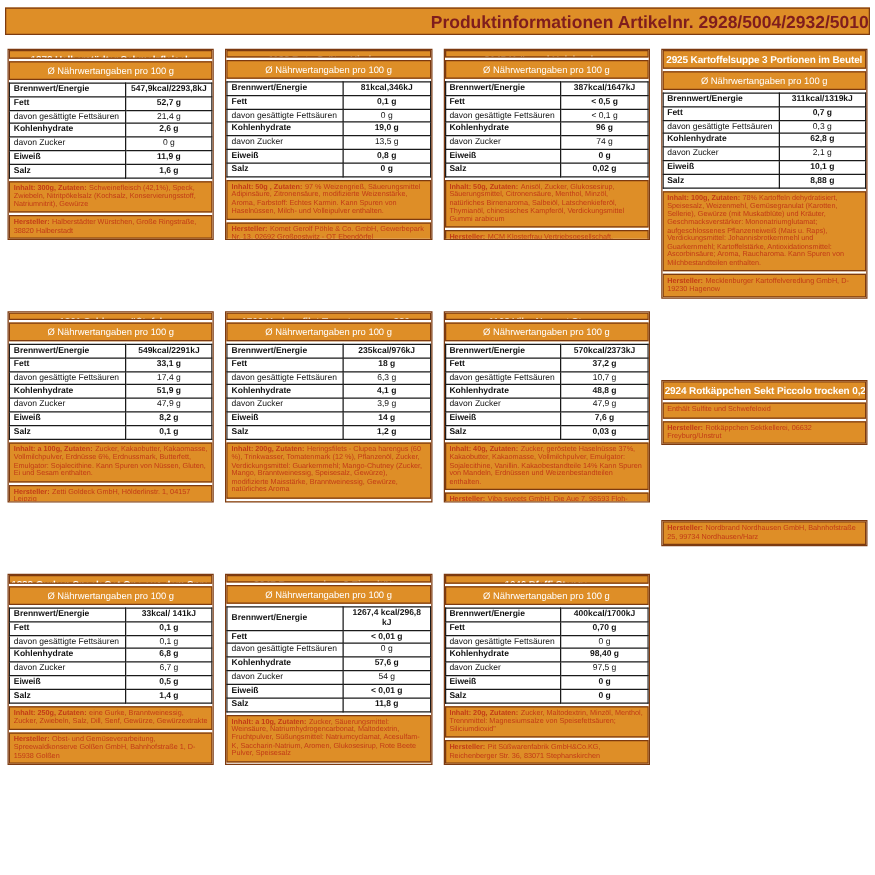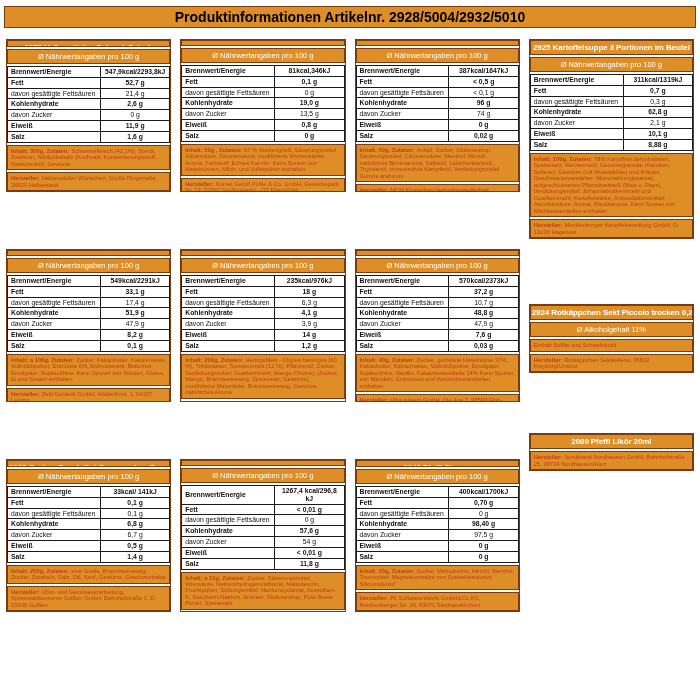--- a/index.html
+++ b/index.html
@@ -1,21 +1,21 @@
 <!DOCTYPE html>
 <html><head>
 <meta charset="utf-8">
 <style>
   html,body{margin:0;padding:0;background:#ffffff;}
   body{width:700px;height:700px;overflow:hidden;font-family:"Liberation Sans",sans-serif;}
   .page{box-sizing:border-box;width:700px;height:700px;padding:6px 4px;}
   .banner{
-    background:#DE8E27;border:1px solid #7C3A10;color:#000000;
-    font-weight:bold;font-size:14px;text-align:center;
-    padding:2px 12px;margin:0 0 11px 0;
+    background:#DE8E27;border:1px solid #7C3A10;color:#7f1d1d;
+    font-weight:bold;font-size:14px;text-align:right;
+    padding:2px 0;margin:0 0 11px 0;
   }
   .grid{display:flex;gap:9px;padding:0 2px;align-items:flex-start;}
   .col{flex:1;display:flex;flex-direction:column;min-width:0;gap:48px;}
   .card{
     box-sizing:border-box;border:1px solid #7C3A10;background:#fff;
     display:flex;flex-direction:column;height:153px;margin-bottom:9px;
     overflow:hidden;
   }
   .card.h-tall{height:auto;min-height:172px;margin-bottom:17px;}
   .card.simple{height:auto;margin-bottom:12px;}
@@ -477,28 +477,26 @@
     <div class="sec txt redtext">
       <span class="lbl">Inhalt: 100g, Zutaten:</span><span>78% Kartoffeln dehydratisiert, Speisesalz, Weizenmehl, Gemüsegranulat (Karotten, Sellerie), Gewürze (mit Muskatblüte) und Kräuter, Geschmacksverstärker: Mononatriumglutamat; aufgeschlossenes Pflanzeneiweiß (Mais u. Raps), Verdickungsmittel: Johannisbrotkernmehl und Guarkernmehl; Kartoffelstärke, Antioxidationsmittel: Ascorbinsäure; Aroma, Raucharoma. Kann Spuren von Milchbestandteilen enthalten.</span>
     </div>
     <div class="spacer"></div>
     <div class="sec txt redtext">
       <span class="lbl">Hersteller:</span><span>Mecklenburger Kartoffelveredlung GmbH, D-19230 Hagenow</span>
     </div>
   </div>
         <div class="card simple">
     <div class="sec card-title">2924 Rotkäppchen Sekt Piccolo trocken 0,2 l</div>
-    <div class="sec card-sub">Ø Alkoholgehalt 11%</div>
     <div class="sec txt redtext">Enthält Sulfite und Schwefeloxid</div>
     <div class="sec txt redtext">
       <span class="lbl">Hersteller:</span><span>Rotkäppchen Sektkellerei, 06632 Freyburg/Unstrut</span>
     </div>
   </div>
         <div class="card simple">
-    <div class="sec card-title">2089 Pfeffi Likör 20ml</div>
 
     <div class="sec txt redtext">
       <span class="lbl">Hersteller:</span><span>Nordbrand Nordhausen GmbH, Bahnhofstraße 25, 99734 Nordhausen/Harz</span>
     </div>
   </div>
       </div>
   </div>
 </div>
 
 </body></html>

